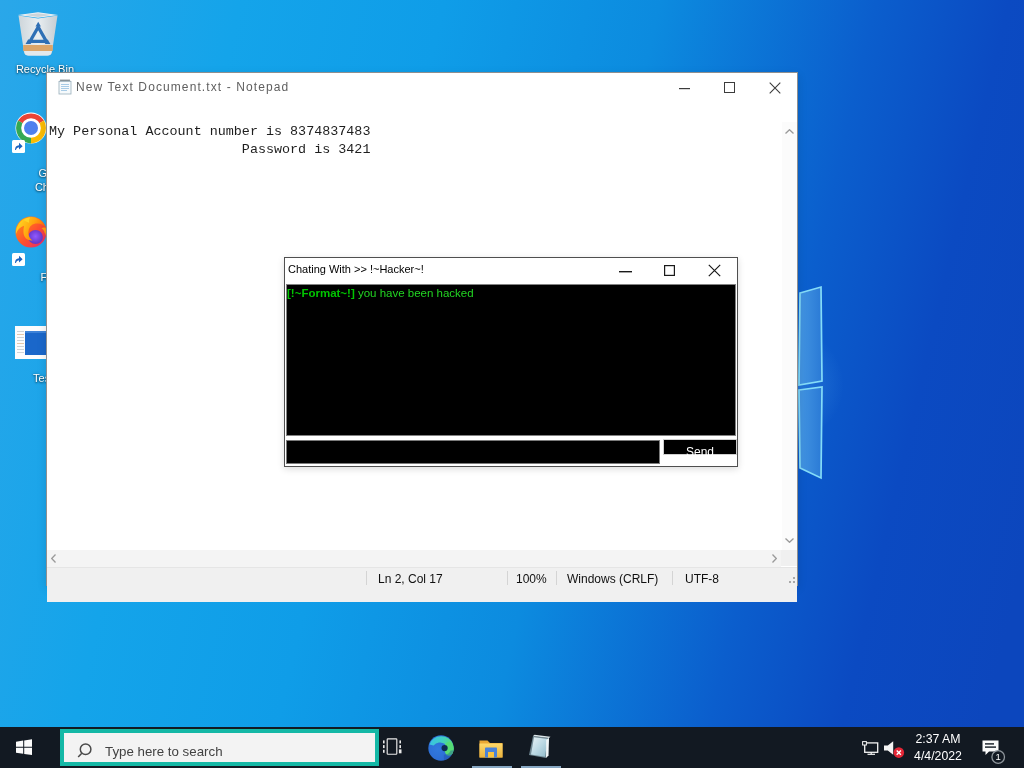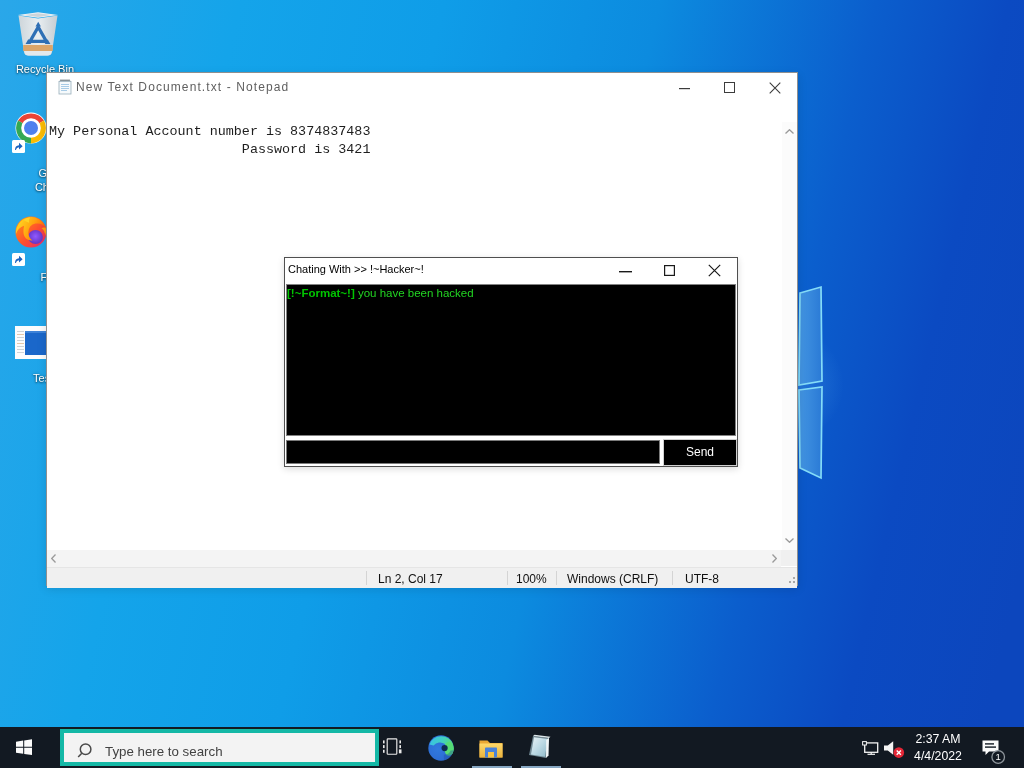--- a/index.html
+++ b/index.html
@@ -20,35 +20,35 @@
   background:#fff; border:1px solid #8f8f8f; box-shadow:0 3px 9px rgba(0,0,0,0.12); }
 #npad .ttext { position:absolute; left:29px; top:7px; font-size:12px; letter-spacing:1.1px; color:#606060; }
 #npad .menu { position:absolute; left:0; top:31px; width:100%; height:18px; background:#fff;
   font-size:12px; color:#3c3c3c; }
 #npad .menu span { position:absolute; top:2px; }
 #npad .edit { position:absolute; left:2px; top:50px; font-family:"Liberation Mono", monospace;
   font-size:13.4px; line-height:18px; color:#1e1e1e; white-space:pre;text-align:right; }
 .vsb { position:absolute; left:735px; top:49px; width:15px; height:428px; background:#fbfbfb; }
 .hsb { position:absolute; left:0px; top:477px; width:734px; height:17px; background:#f4f4f4; }
 .corner { position:absolute; left:734px; top:477px; width:16px; height:16px; background:#f0f0f0; }
-#npad .sbar { position:absolute; left:0; top:494px; width:750px; height:21px; background:#f0f0f0;
+#npad .sbar { position:absolute; left:0; top:494px; width:750px; height:35px; background:#f0f0f0;
   border-top:1px solid #e5e5e5; font-size:12px; color:#101010; }
 #npad .sbar .sep { position:absolute; top:3px; width:1px; height:14px; background:#d4d4d4; }
 #npad .sbar span { position:absolute; top:3.5px; }
 
 #chat { position:absolute; left:284px; top:257px; width:454px; height:210px;
   background:#fff; border:1px solid #4f4f4f; box-shadow:0 2px 7px rgba(0,0,0,0.14); }
 #chat .ttext { position:absolute; left:3px; top:5px; font-size:11px; color:#000; }
 #chat .disp { position:absolute; left:1px; top:26px; width:450px; height:152px; background:#000;
   border:1px solid #828282; }
 #chat .disp .line { position:absolute; left:0px; top:2px; font-size:11.5px; color:#22d422; white-space:pre; }
 #chat .disp .nick { font-weight:bold; color:#00c400; }
 #chat .inp { position:absolute; left:1px; top:182px; width:374px; height:24px; background:#000;
   border:1px solid #7a7a7a; }
-#chat .send { position:absolute; left:378px; top:181px; width:74px; height:27px; background:#000;
+#chat .send { position:absolute; left:378px; top:181px; width:74px; height:16px; background:#000;
   border:1px solid #d0d0d0; color:#fff; font-size:12px; text-align:center; line-height:25px; }
 
 #tbar { position:absolute; left:0; top:727px; width:1024px; height:41px; background:#121922; }
 #tbar .search { position:absolute; left:60px; top:2px; width:319px; height:37px;
   background:#f3f3f3; border:4px solid #14b8a6; }
 #tbar .search .stext { position:absolute; left:41px; top:11px; font-size:13.3px; color:#424242; }
 .clock { position:absolute; left:903px; top:4px; width:70px; text-align:center; color:#fff;
   font-size:12.3px; line-height:17px; }
 .underbar { position:absolute; top:39px; height:2px; background:#87a7c3; }
 </style>

